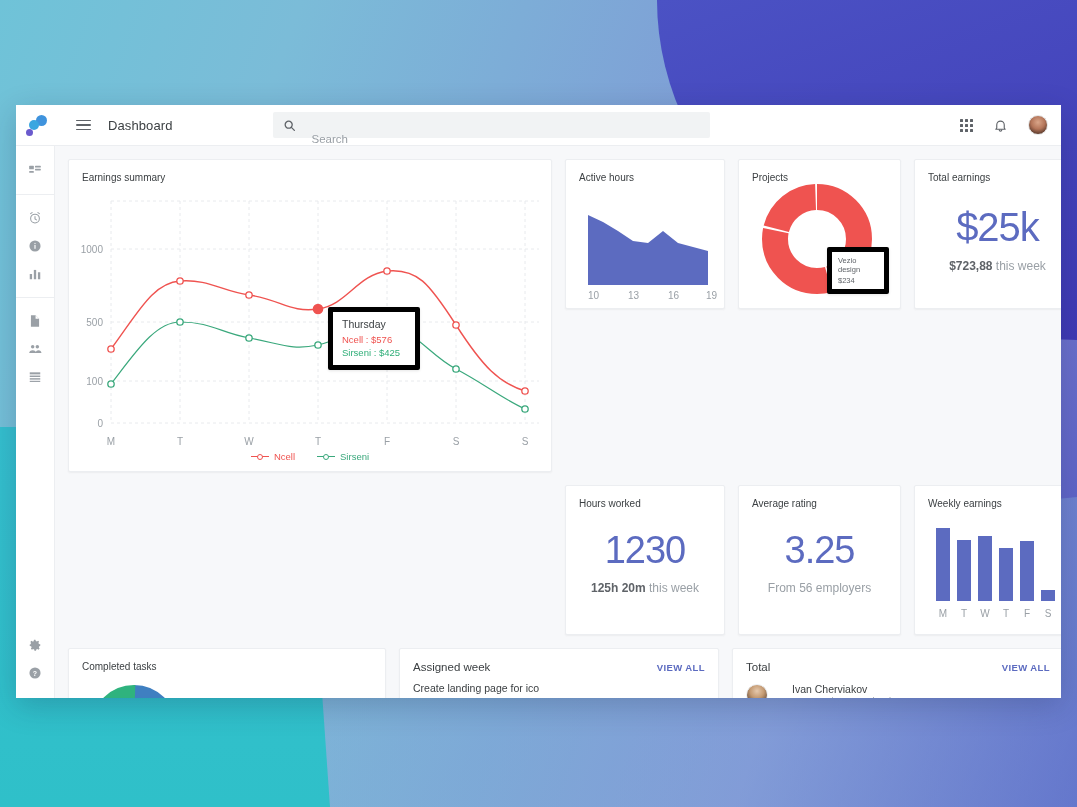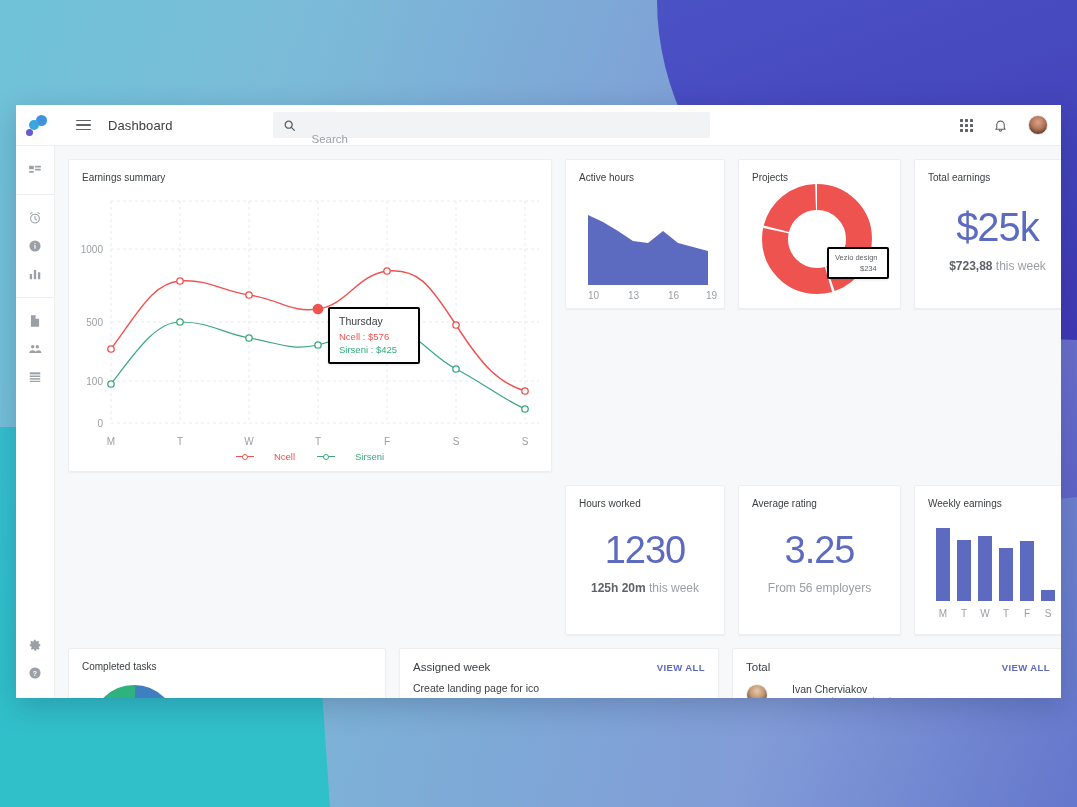--- a/index.html
+++ b/index.html
@@ -117,29 +117,29 @@
   .row1 { display: grid; grid-template-columns: 484px 160px 163px 167px; gap: 13px; }
   .row2 { display: grid; grid-template-columns: 484px 160px 163px 167px; gap: 13px; margin-top: 13px; }
   .row3 { display: grid; grid-template-columns: 318px 320px 332px; gap: 13px; margin-top: 13px; }
 
   
   .earnings { grid-row: span 1; height: 313px; position: relative; }
   .earnings .chart-area { position: relative; width: 100%; height: 272px; }
 
   .axis-label { font-size: 10px; fill: #9aa0a6; font-family: "Liberation Sans", sans-serif; }
   .tt-box {
-    position:absolute; background:#fff; border:2px solid #000000; border-radius:2px;
+    position:absolute; background:#fff; border:5px solid #000000; border-radius:2px;
     box-shadow:0 1px 3px rgba(0,0,0,0.10); padding:6px 9px 7px 9px;
   }
   .tt-title { font-size:10.5px; color:#3c4043; margin-bottom:4px; }
   .tt-l1 { font-size:9.5px; color:#ef5350; margin-bottom:2px;}
   .tt-l2 { font-size:9.5px; color:#2fae78; }
 
   .legend-row { display:flex; justify-content:center; gap:22px; margin-top:-4px;}
-  .legend-item { display:flex; align-items:center; gap:20px; font-size:9.5px;}
+  .legend-item { display:flex; align-items:center; gap:5px; font-size:9.5px;}
   .lg-marker { width: 18px; height: 8px; position: relative; }
   .lg-marker .bar { position:absolute; top:3.2px; left:0; width:18px; height:1.4px;}
   .lg-marker .ring { position:absolute; top:1px; left:6px; width:6px;height:6px;border-radius:50%;background:#fff;border:1.4px solid;}
 
   
   .sm-card { height: 150px; position: relative; }
   .sm-card-2 { height: 150px; position: relative; }
 
   .big-num {
     font-size: 38px; color: #5c6bc0; text-align:center;
@@ -399,21 +399,21 @@
           <div class="card-title">Projects</div>
           <svg width="163" height="120" viewBox="0 0 163 120" style="position:absolute;left:0;top:24px;">
             <g transform="translate(78,55)">
               <circle r="42" fill="none" stroke="#ef5350" stroke-width="26" stroke-dasharray="118 146" stroke-dashoffset="0" transform="rotate(-90)"></circle>
               <circle r="42" fill="none" stroke="#ef5350" stroke-width="26" stroke-dasharray="86 178" stroke-dashoffset="-120" transform="rotate(-90)"></circle>
               <circle r="42" fill="none" stroke="#ef5350" stroke-width="26" stroke-dasharray="54 210" stroke-dashoffset="-208" transform="rotate(-90)"></circle>
             </g>
           </svg>
           <div class="tt-box" style="left:88px; top:87px; width:62px; padding:4px 6px;">
             <div style="font-size:7.5px;color:#5f6368;">Vezio design</div>
-            <div style="font-size:7.5px;color:#5f6368;margin-top:2px;margin-left:25px;">$234</div>
+            <div style="font-size:7.5px;color:#5f6368;margin-top:2px;">$234</div>
           </div>
         </div>
 
         <div class="card sm-card">
           <div class="card-title">Total earnings</div>
           <div class="big-num earn" style="margin-top:22px;">$25k</div>
           <div class="sub-num">
             <b>$723,88</b><span> this week</span>
           </div>
         </div>

